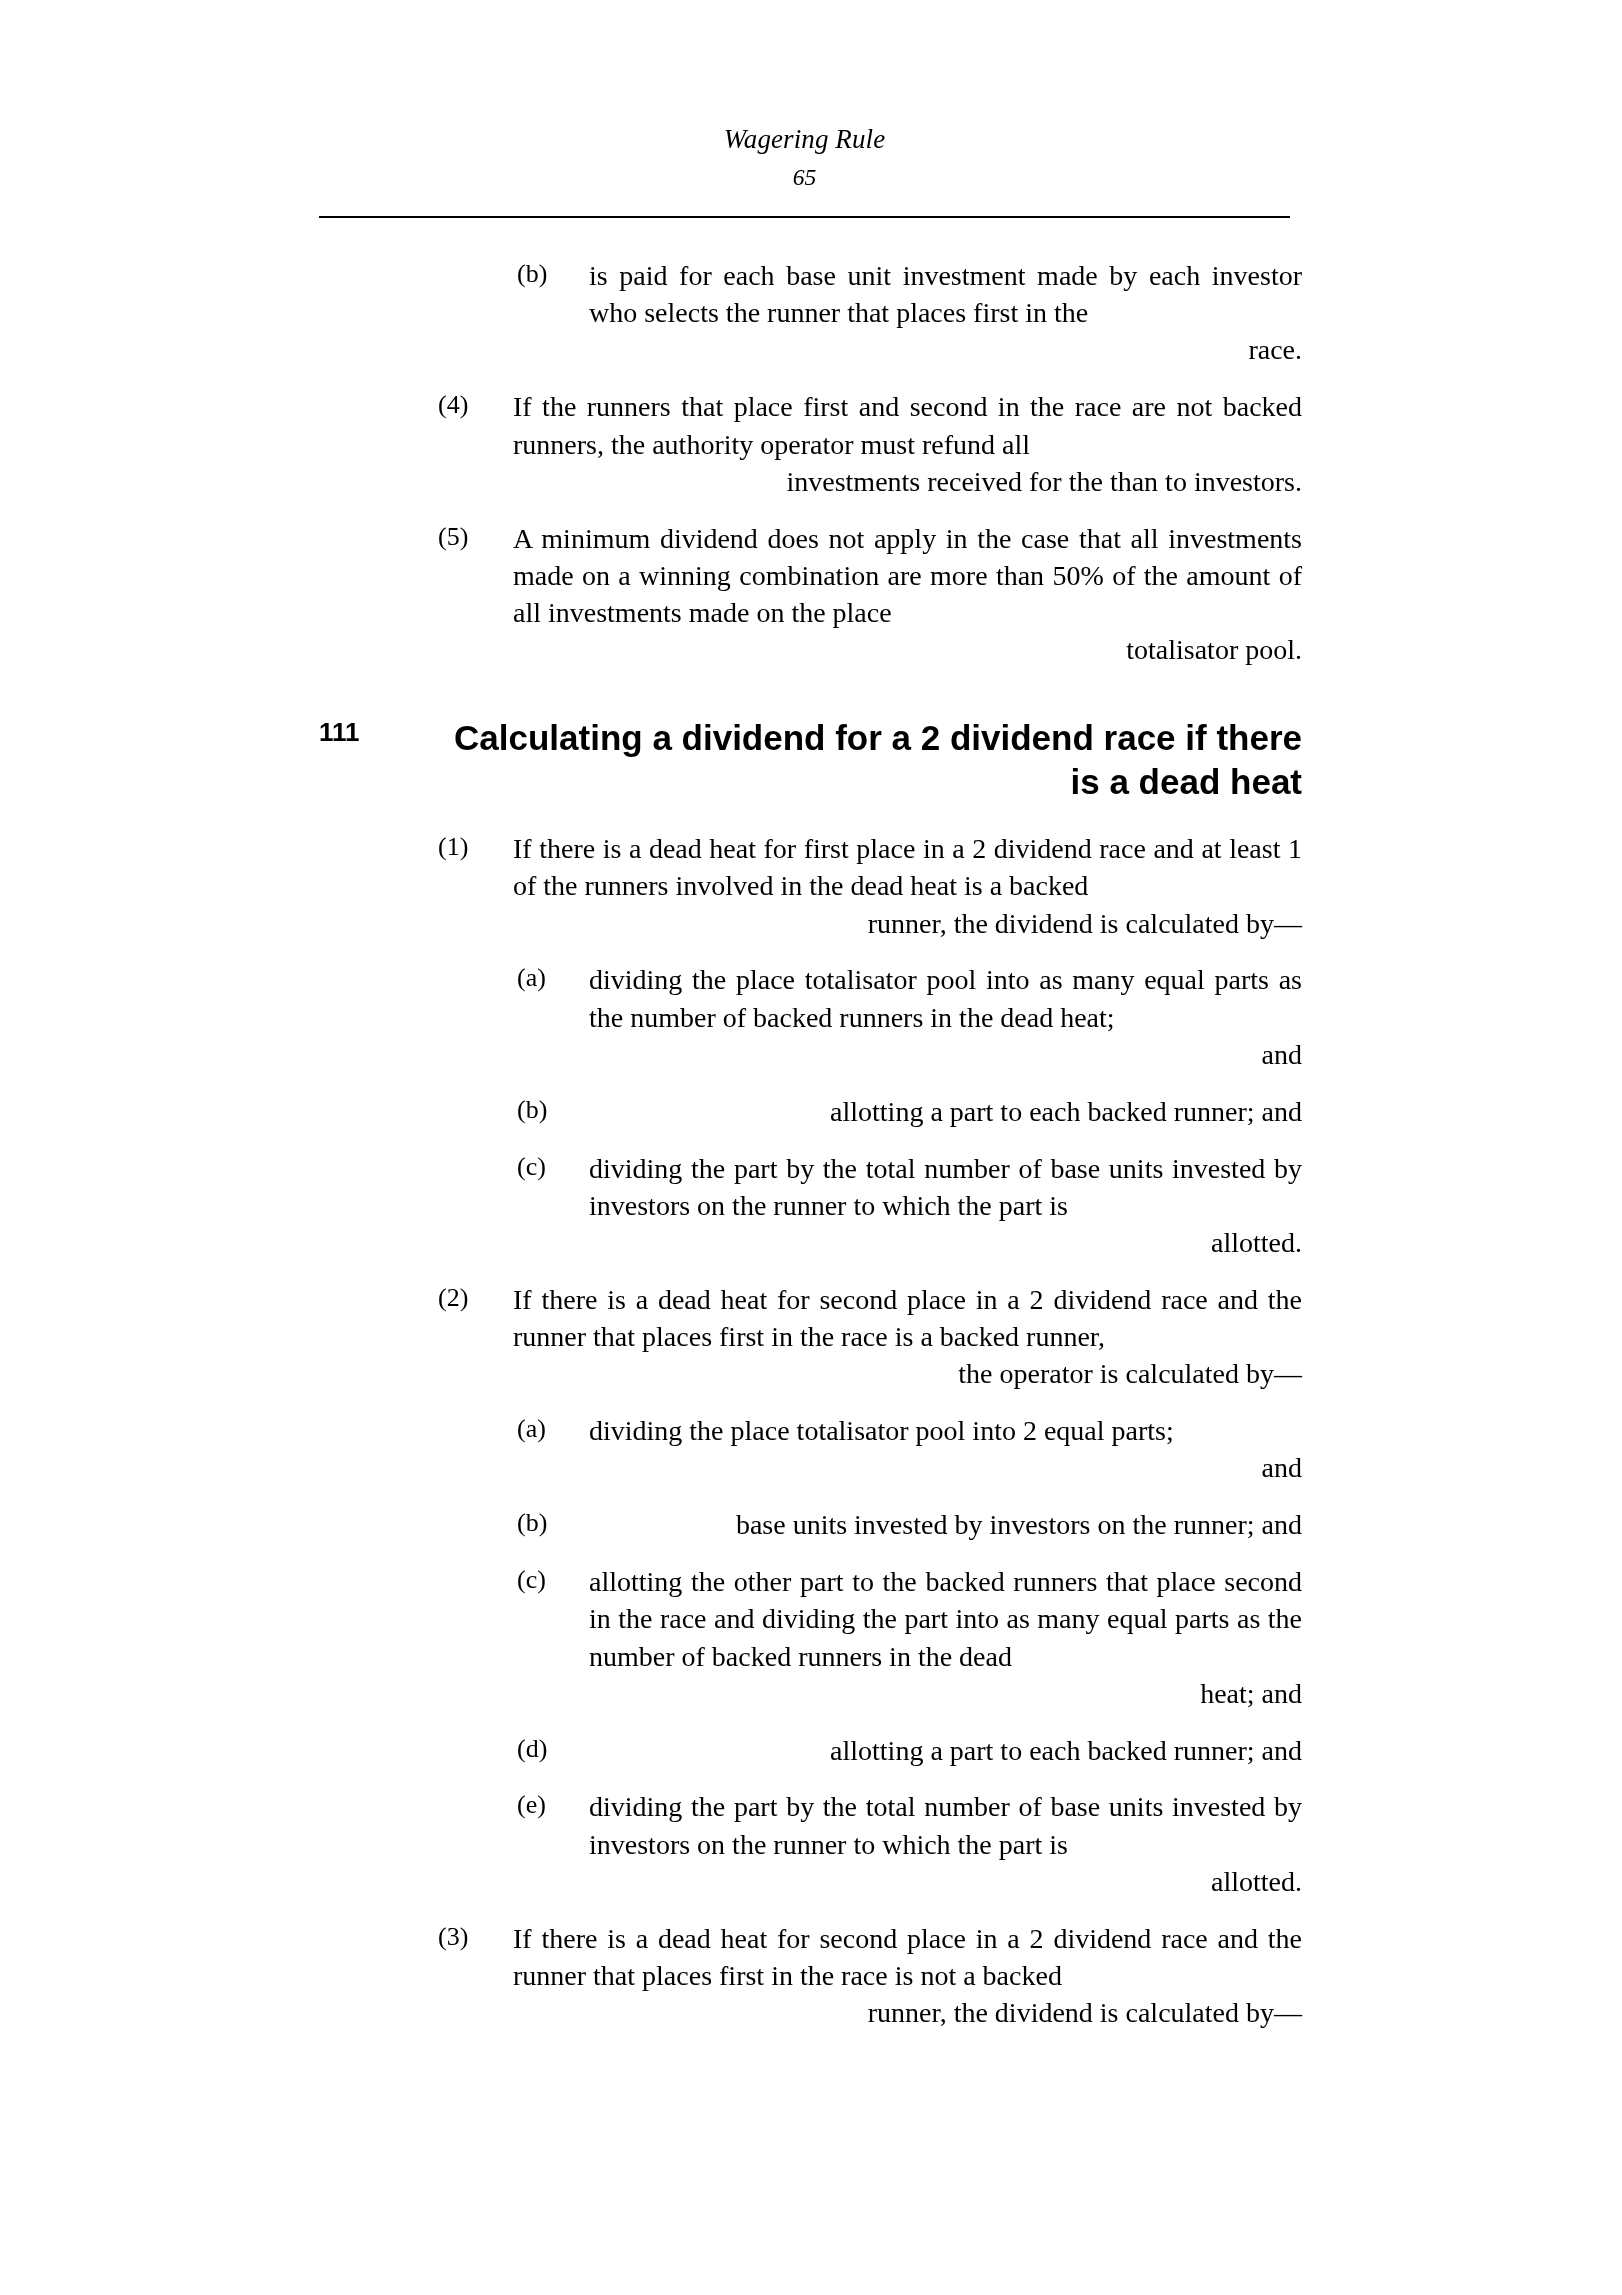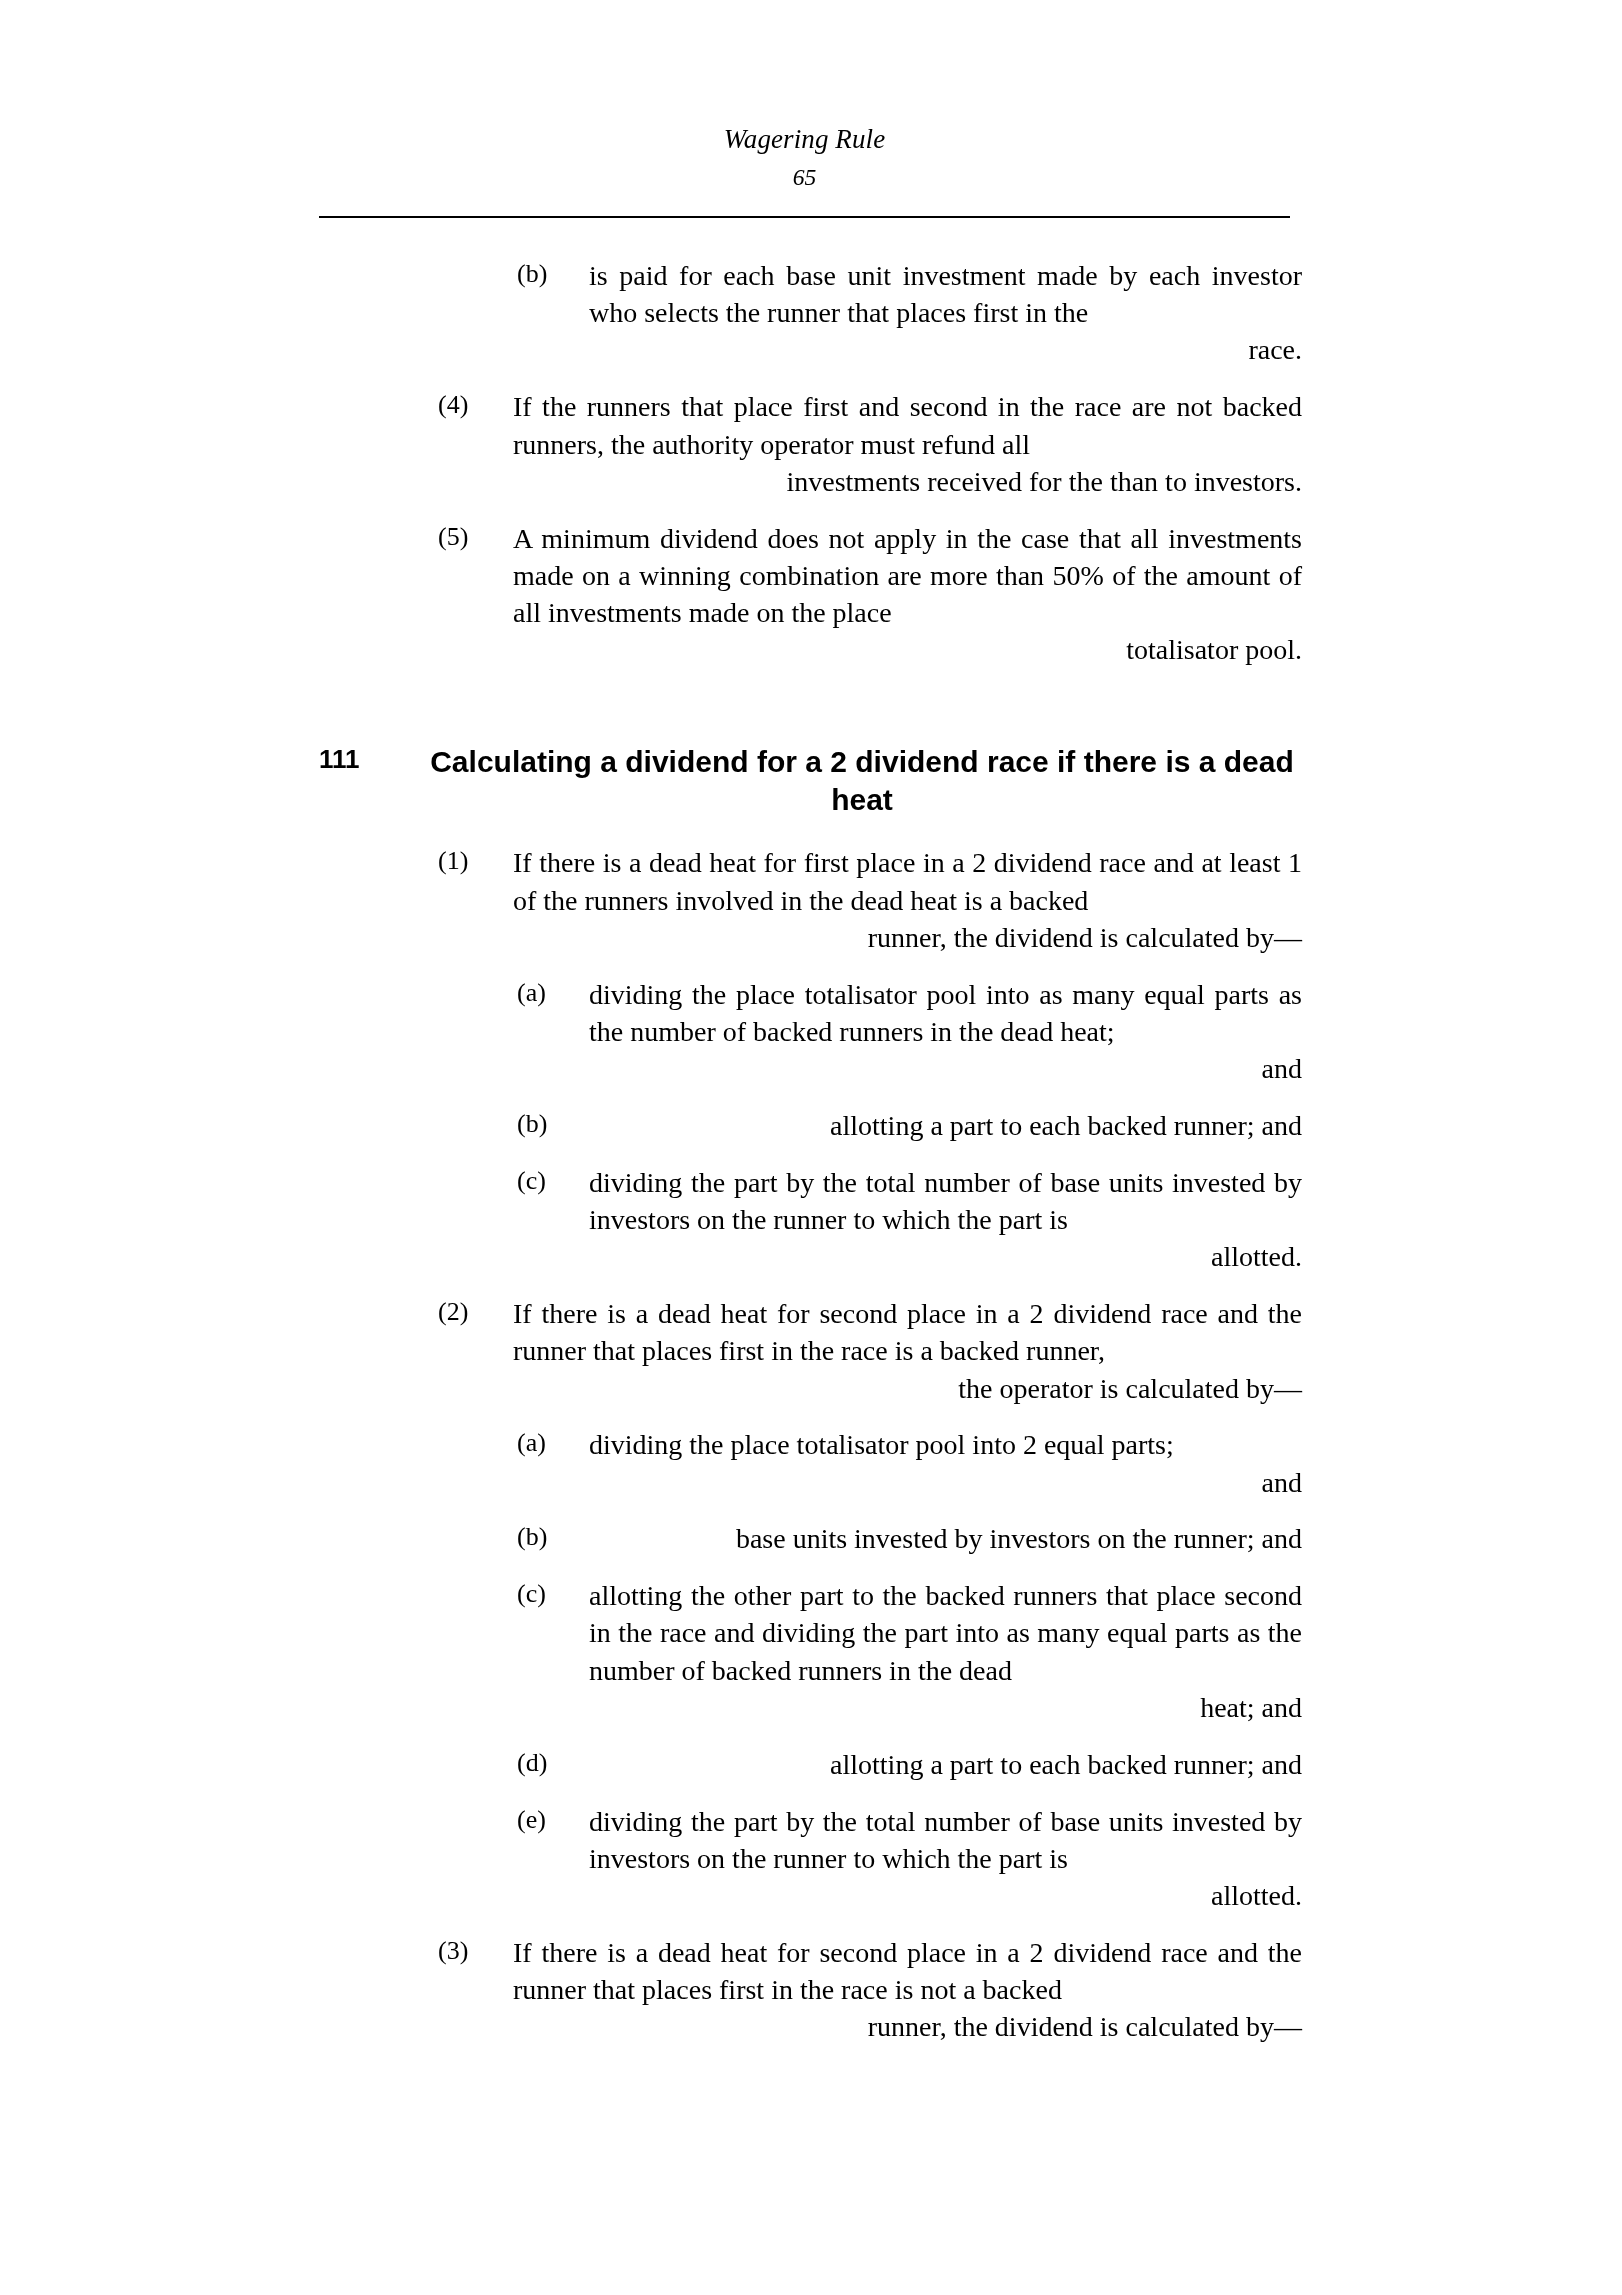--- a/index.html
+++ b/index.html
@@ -99,37 +99,37 @@
 
   
   .item-text > .last-line { display: block; text-align: right; }
 
   
   .section-heading {
     display: flex;
     align-items: flex-start;
     padding-left: 319px;
     padding-right: 321px;
-    margin-top: 74px;
+    margin-top: 47px;
     margin-bottom: 25px;
     font-family: "Liberation Sans", "DejaVu Sans", sans-serif;
     font-weight: bold;
   }
 
   .section-number {
     flex: 0 0 103px;
     font-size: 26px;
     line-height: 1.28;
   }
 
   .section-title {
     flex: 1 1 auto;
-    font-size: 30px;
+    font-size: 35px;
     line-height: 1.28;
-    text-align: center;
+    text-align: right;
   }
 </style>
 </head>
 <body>
 
 <div class="page">
 
   <div class="page-header">
     <div class="header-title">Wagering Rule</div>
     <div class="header-pageno">65</div>

